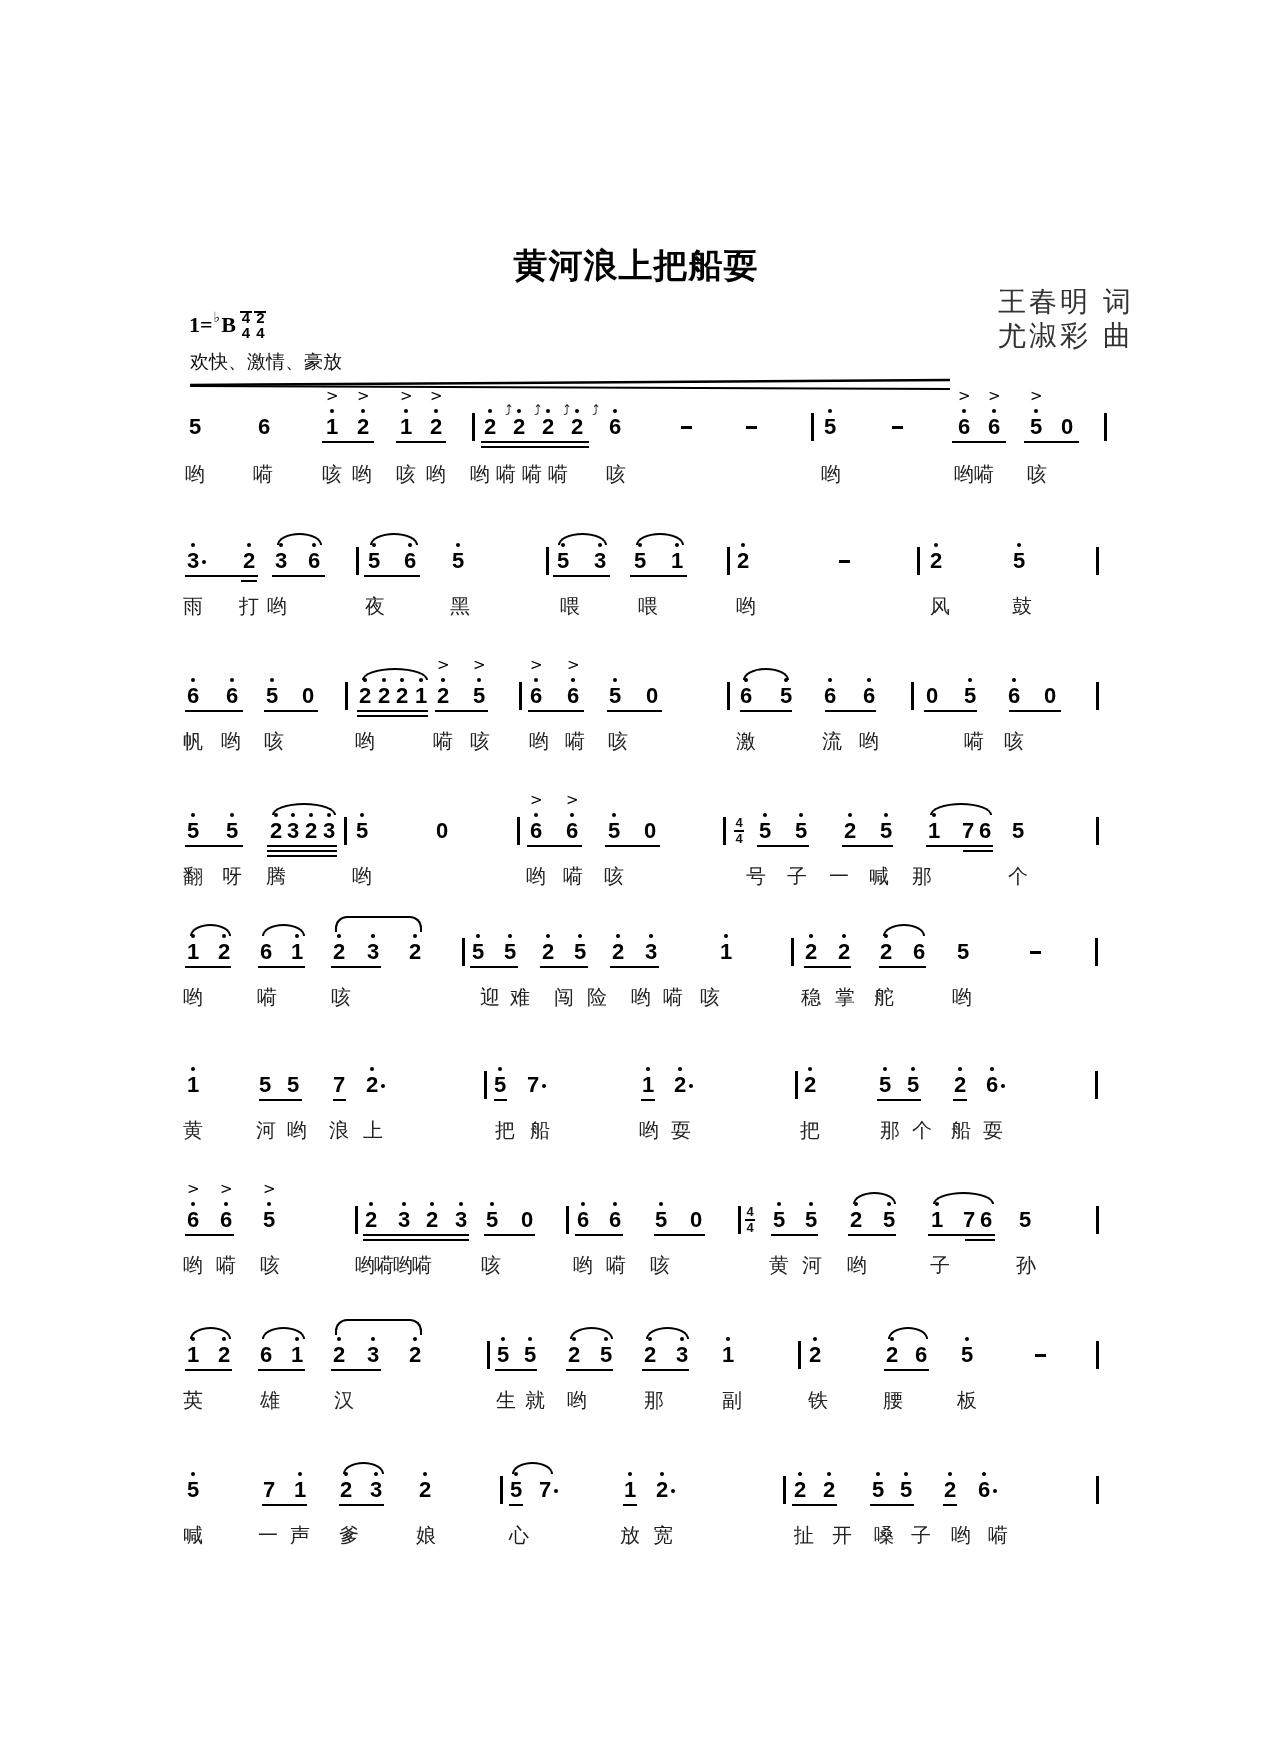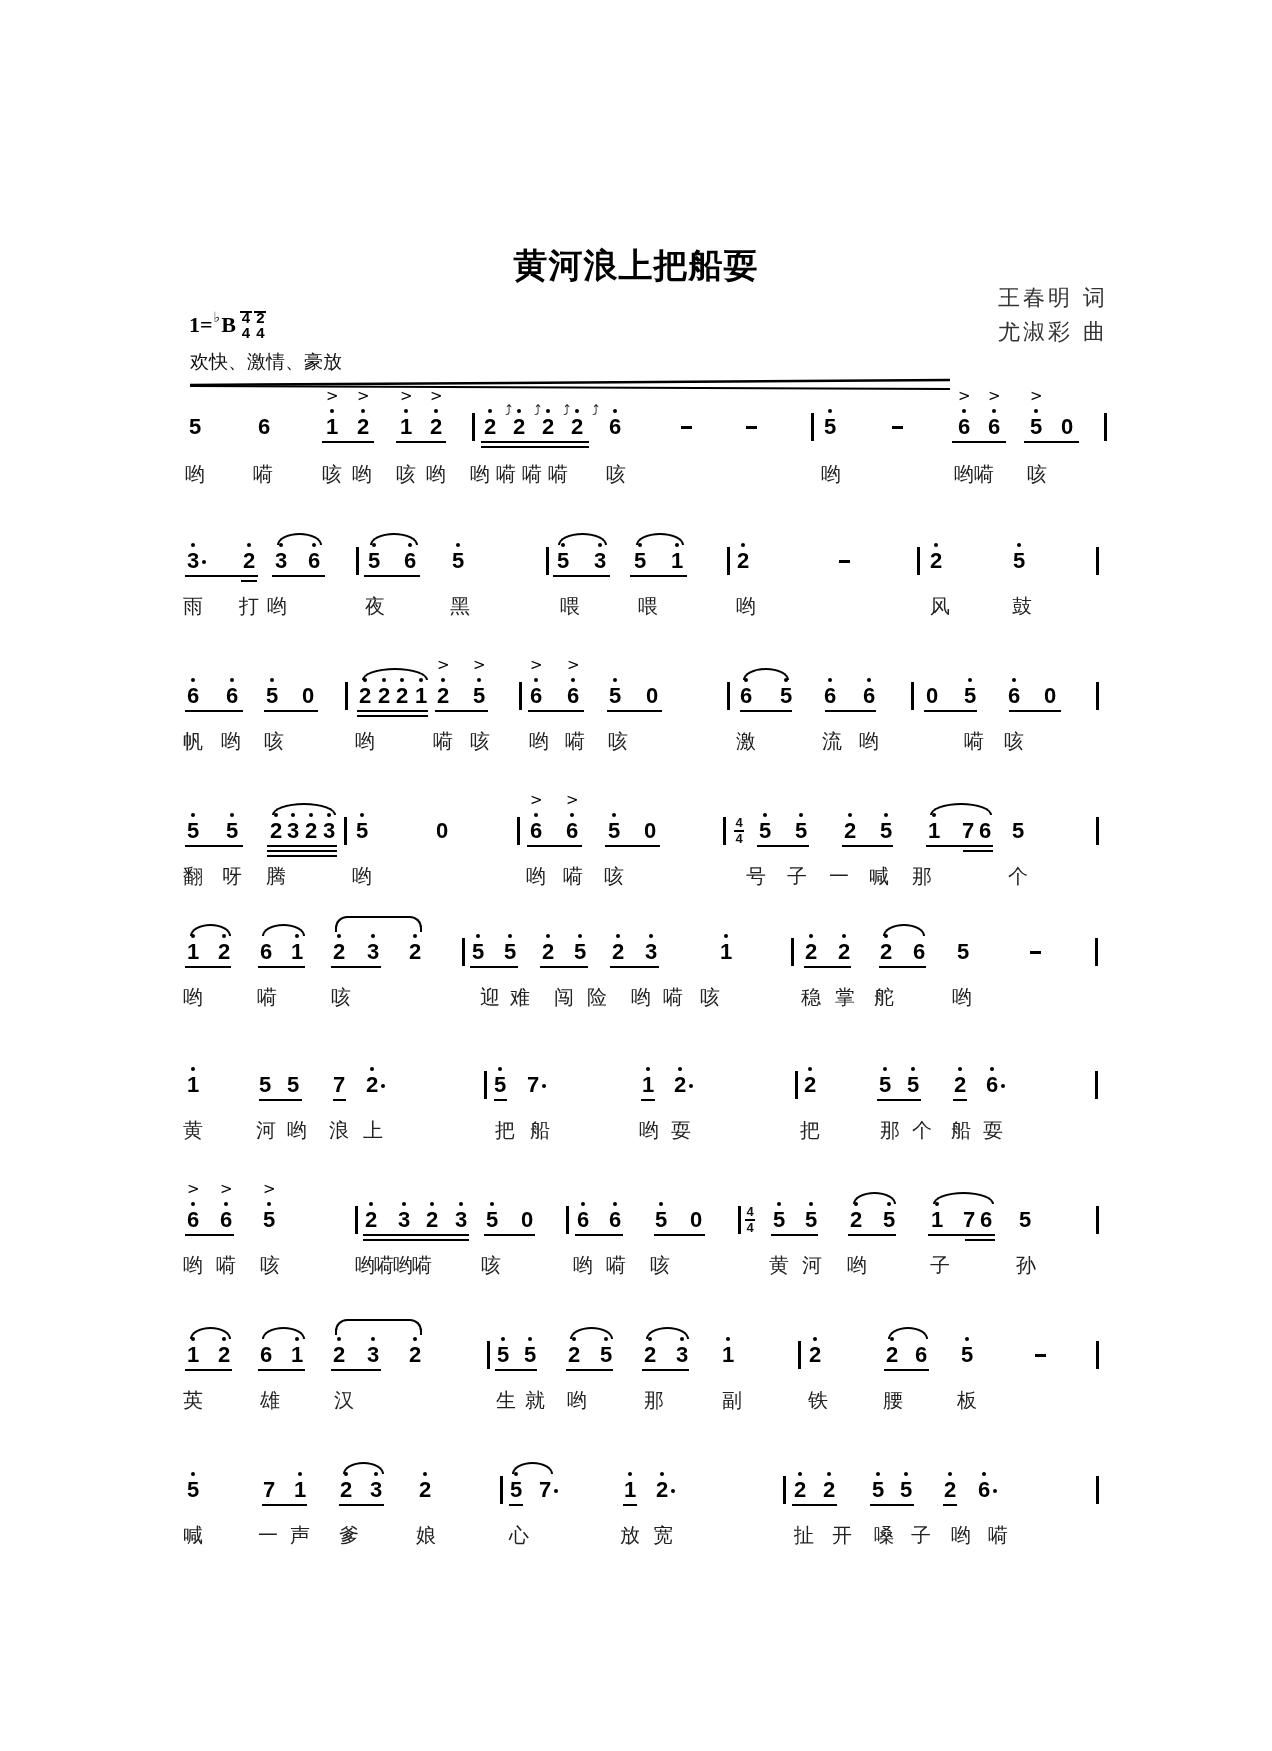--- a/index.html
+++ b/index.html
@@ -1,19 +1,19 @@
 <!DOCTYPE html>
 <html><head>
 <meta charset="utf-8">
 <style>
   html, body { margin:0; padding:0; background:#ffffff; }
   body { width:1272px; height:1751px; position:relative; overflow:hidden; color:#111; }
   .title { position:absolute; left:0; width:1272px; top:243px; text-align:center;
            font-family:"DejaVu Serif", serif; font-weight:bold; font-size:34px; letter-spacing:1px; color:#000; }
-  .credit { position:absolute; left:998px; font-family:"DejaVu Serif", serif; font-size:22px; color:#333; letter-spacing:3px; white-space:pre; }
+  .credit { position:absolute; left:998px; font-family:"DejaVu Serif", serif; font-size:28px; color:#333; letter-spacing:3px; white-space:pre; }
   .key { position:absolute; left:189px; top:310px; font-family:"Liberation Serif", serif; font-weight:bold; font-size:22px; color:#000; display:flex; align-items:center; }
   .key .flat { font-size:14px; position:relative; top:-8px; margin:0 1px; font-weight:normal; }
   .frac { display:inline-flex; flex-direction:column; align-items:center; font-family:"Liberation Sans", sans-serif; font-weight:bold; font-size:15px; line-height:15px; margin-left:6px; }
   .frac .bar { width:12px; height:2px; background:#000; margin:1px 0; }
   .tempo { position:absolute; left:190px; top:349px; font-family:"DejaVu Sans", sans-serif; font-size:19px; color:#111; }
   .hairpin { position:absolute; left:190px; top:376px; width:760px; height:20px; }
   .n { position:absolute; font-family:"Liberation Sans", sans-serif; font-weight:bold; font-size:22px; line-height:22px; width:16px; text-align:center; color:#000; }
   .n .dot { position:absolute; left:6px; top:-7px; width:4px; height:4px; border-radius:50%; background:#000; }
   .n .aug { position:absolute; left:17px; top:10px; width:4px; height:4px; border-radius:50%; background:#000; }
   .acc { position:absolute; font-family:"DejaVu Sans", sans-serif; font-size:15px; line-height:15px; color:#000; }

